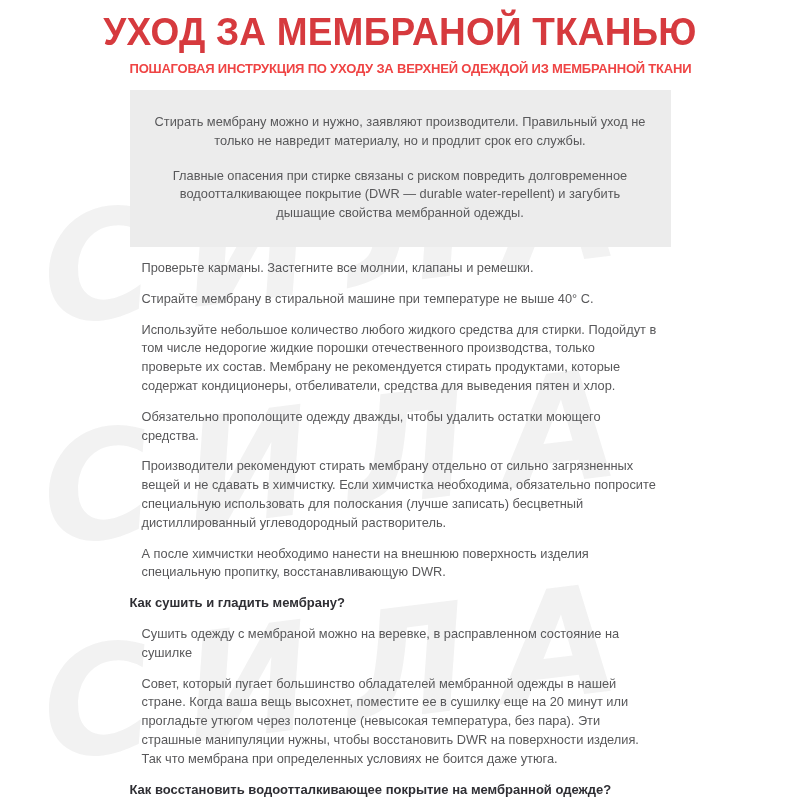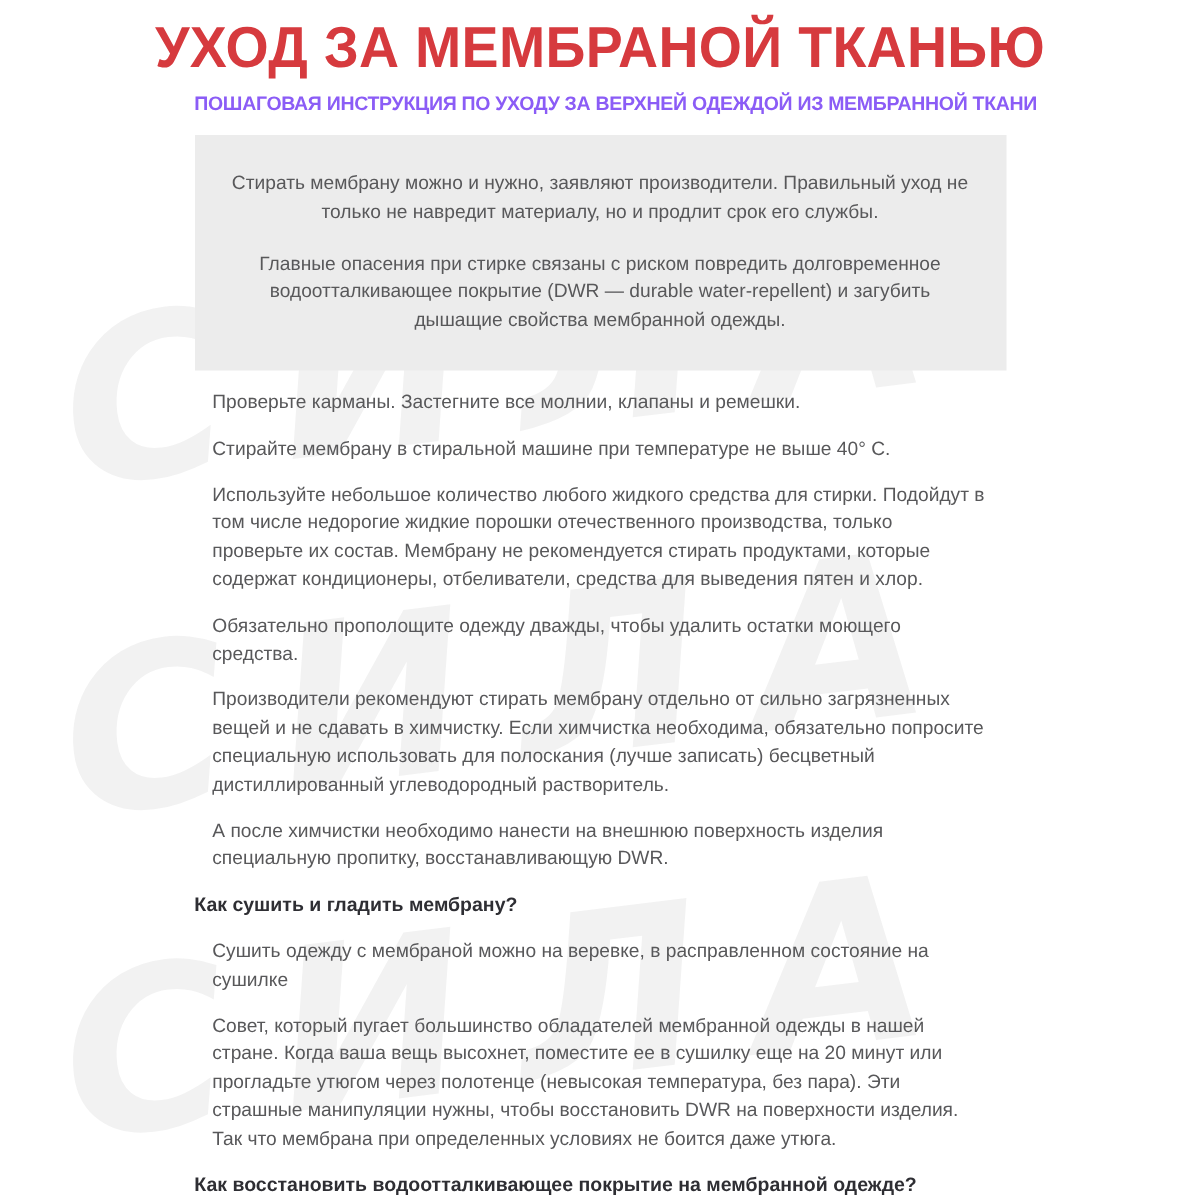--- a/index.html
+++ b/index.html
@@ -42,21 +42,21 @@
     font-size:37px;
     font-weight:800;
     letter-spacing:0.2px;
     line-height:1.0;
     transform:scaleY(1.04);
     margin:0 -30px;
     white-space:nowrap;
   }
   .doc-subtitle{
     text-align:center;
-    color:#8b5cf6;
+    color:#ef4444;
     font-size:13px;
     font-weight:700;
     letter-spacing:-0.2px;
     margin-top:11px;
     white-space:nowrap;
   }
   .intro-box{
     background:#ececec;
     margin-top:14px;
     padding:7px 9px 8px 9px;

